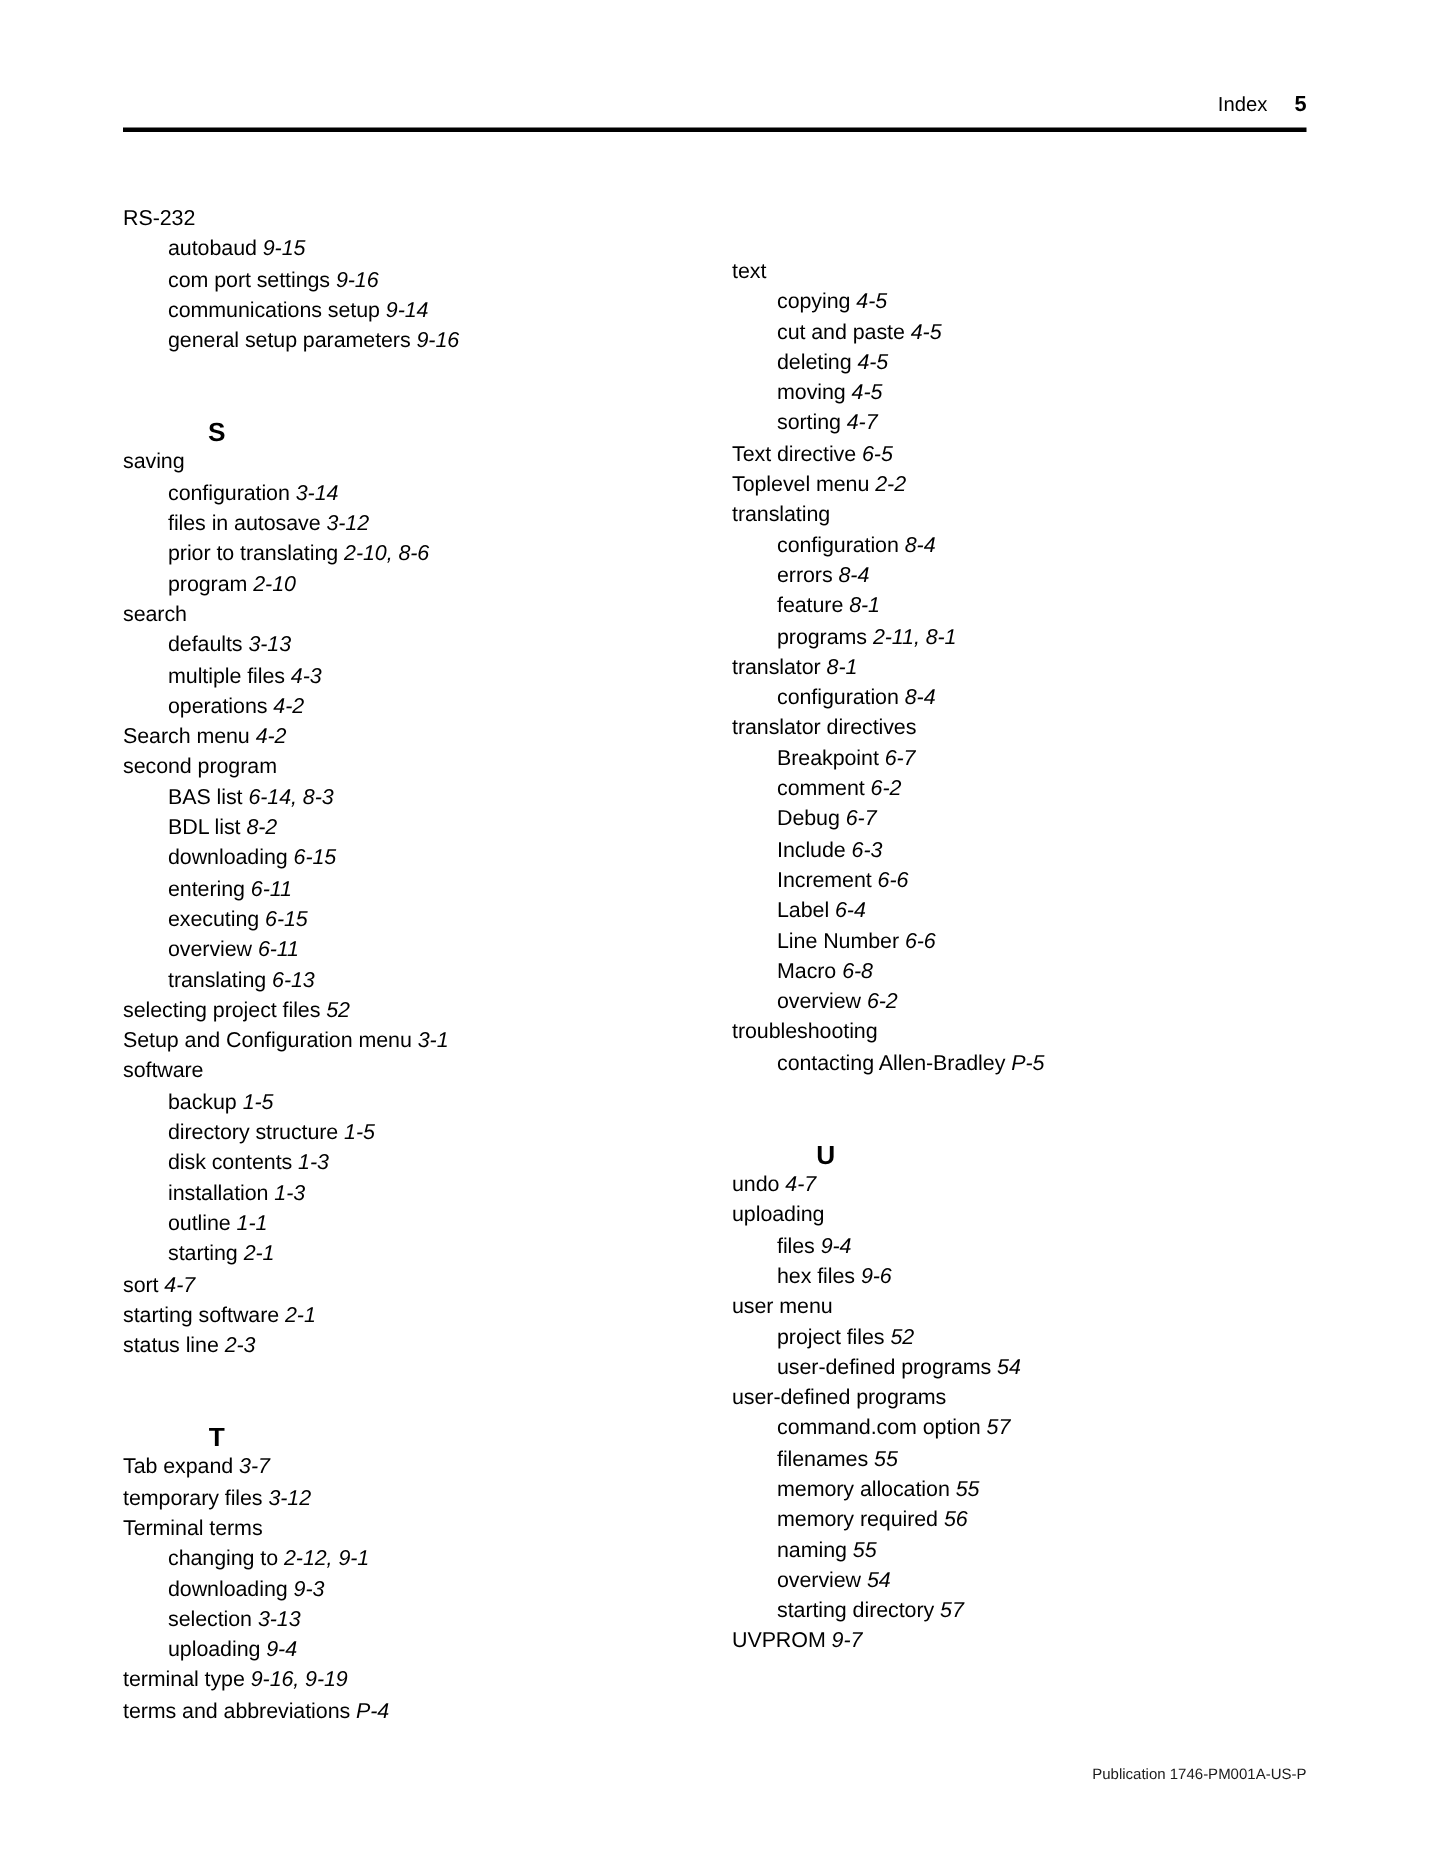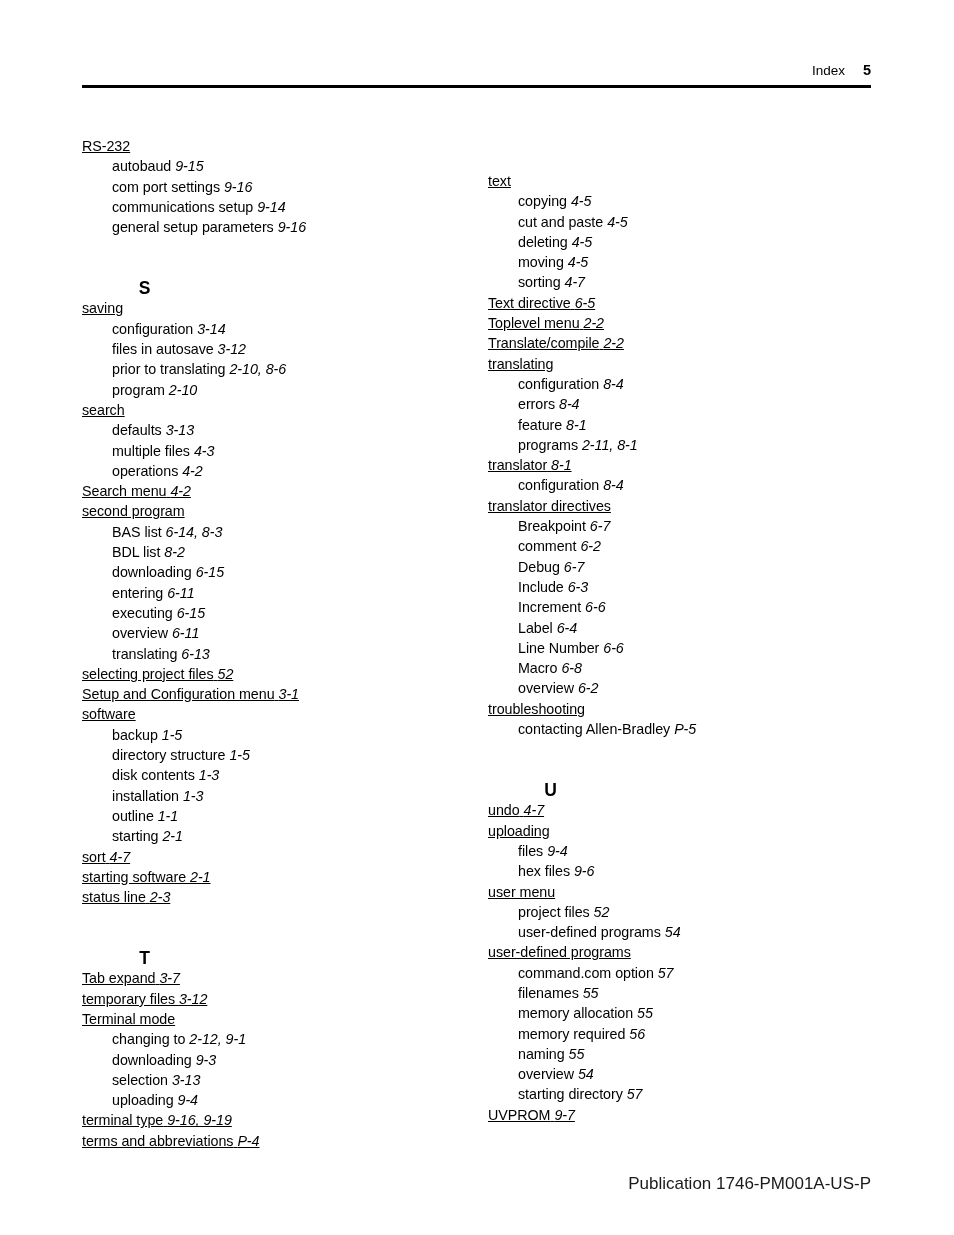--- a/index.html
+++ b/index.html
@@ -56,21 +56,21 @@
   }
   .col-left  { left: 82px; }
   .col-right { left: 488px; margin-top: 35px; }
 
   .entry {
     font-size: 14.3px;
     line-height: 20.3px;
     white-space: nowrap;
     letter-spacing: -0.05px;
   }
-  .entry.lvl1 { padding-left: 0px; text-decoration: underline; }
+  .entry.lvl1 { padding-left: 0px; }
   .entry.lvl2 { padding-left: 30px; }
   .entry .pg {
     font-style: italic;
   }
 
   
   .letter {
     font-size: 17.5px;
     font-weight: bold;
     line-height: 20.3px;
@@ -88,21 +88,21 @@
     left: 0;
   }
 
   
   .footer {
     position: absolute;
     left: 82px;
     top: 1176px;
     width: 789px;
     text-align: right;
-    font-size: 17px;
+    font-size: 10px;
     line-height: 15px;
     white-space: nowrap;
     color: #1a1a1a;
   }
 </style>
 </head>
 <body>
 
 <div class="page">
 
@@ -149,38 +149,37 @@
       <div class="entry lvl2"><span class="term">outline</span> <span class="pg">1-1</span></div>
       <div class="entry lvl2"><span class="term">starting</span> <span class="pg">2-1</span></div>
       <div class="entry lvl1"><span class="term">sort</span> <span class="pg">4-7</span></div>
       <div class="entry lvl1"><span class="term">starting software</span> <span class="pg">2-1</span></div>
       <div class="entry lvl1"><span class="term">status line</span> <span class="pg">2-3</span></div>
       <div class="letter-wrap">
         <div class="letter">T</div>
       </div>
       <div class="entry lvl1"><span class="term">Tab expand</span> <span class="pg">3-7</span></div>
       <div class="entry lvl1"><span class="term">temporary files</span> <span class="pg">3-12</span></div>
-      <div class="entry lvl1"><span class="term">Terminal mode</span></div>
+      <div class="entry lvl1"><span class="term">Terminal terms</span></div>
       <div class="entry lvl2"><span class="term">changing to</span> <span class="pg">2-12, 9-1</span></div>
       <div class="entry lvl2"><span class="term">downloading</span> <span class="pg">9-3</span></div>
       <div class="entry lvl2"><span class="term">selection</span> <span class="pg">3-13</span></div>
       <div class="entry lvl2"><span class="term">uploading</span> <span class="pg">9-4</span></div>
       <div class="entry lvl1"><span class="term">terminal type</span> <span class="pg">9-16, 9-19</span></div>
       <div class="entry lvl1"><span class="term">terms and abbreviations</span> <span class="pg">P-4</span></div>
     </div>
   <div class="col col-right">
       <div class="entry lvl1"><span class="term">text</span></div>
       <div class="entry lvl2"><span class="term">copying</span> <span class="pg">4-5</span></div>
       <div class="entry lvl2"><span class="term">cut and paste</span> <span class="pg">4-5</span></div>
       <div class="entry lvl2"><span class="term">deleting</span> <span class="pg">4-5</span></div>
       <div class="entry lvl2"><span class="term">moving</span> <span class="pg">4-5</span></div>
       <div class="entry lvl2"><span class="term">sorting</span> <span class="pg">4-7</span></div>
       <div class="entry lvl1"><span class="term">Text directive</span> <span class="pg">6-5</span></div>
       <div class="entry lvl1"><span class="term">Toplevel menu</span> <span class="pg">2-2</span></div>
-      <div class="entry lvl1"><span class="term">Translate/compile</span> <span class="pg">2-2</span></div>
       <div class="entry lvl1"><span class="term">translating</span></div>
       <div class="entry lvl2"><span class="term">configuration</span> <span class="pg">8-4</span></div>
       <div class="entry lvl2"><span class="term">errors</span> <span class="pg">8-4</span></div>
       <div class="entry lvl2"><span class="term">feature</span> <span class="pg">8-1</span></div>
       <div class="entry lvl2"><span class="term">programs</span> <span class="pg">2-11, 8-1</span></div>
       <div class="entry lvl1"><span class="term">translator</span> <span class="pg">8-1</span></div>
       <div class="entry lvl2"><span class="term">configuration</span> <span class="pg">8-4</span></div>
       <div class="entry lvl1"><span class="term">translator directives</span></div>
       <div class="entry lvl2"><span class="term">Breakpoint</span> <span class="pg">6-7</span></div>
       <div class="entry lvl2"><span class="term">comment</span> <span class="pg">6-2</span></div>

